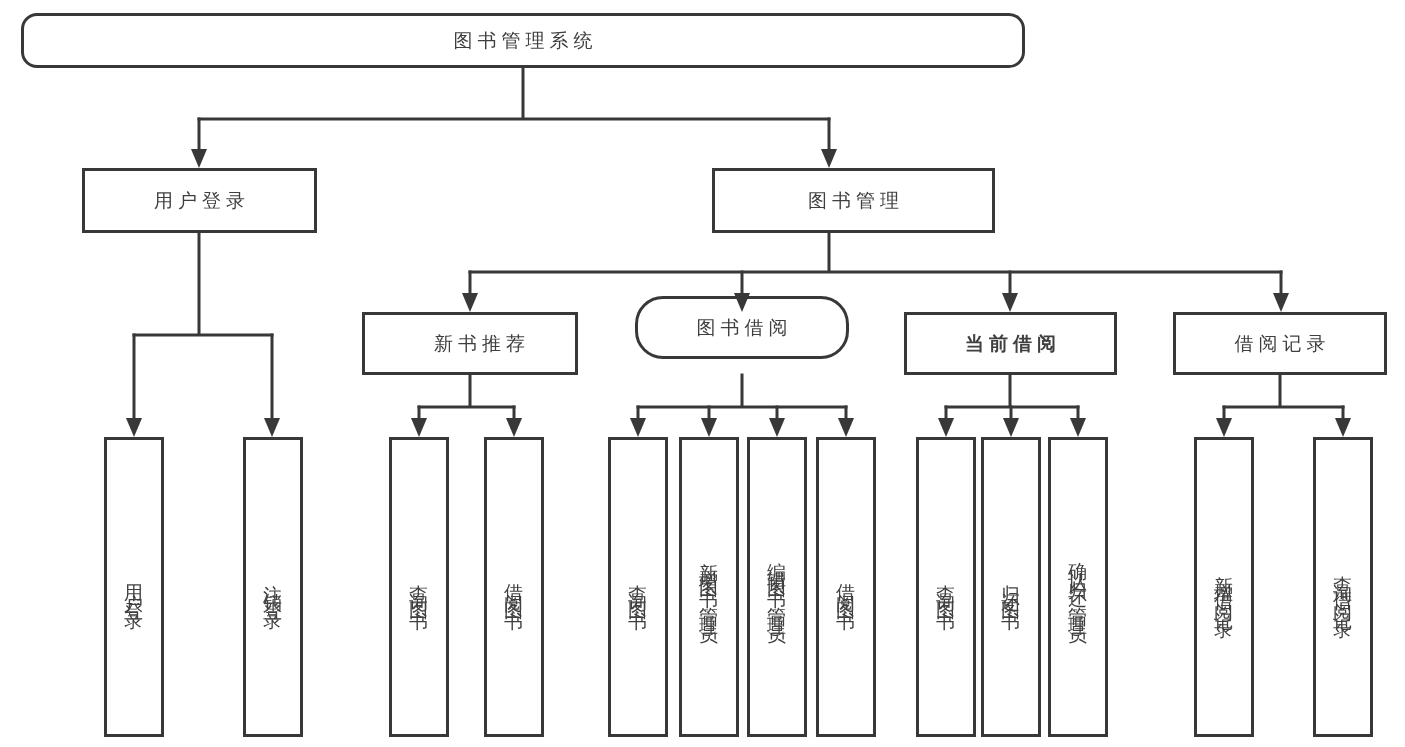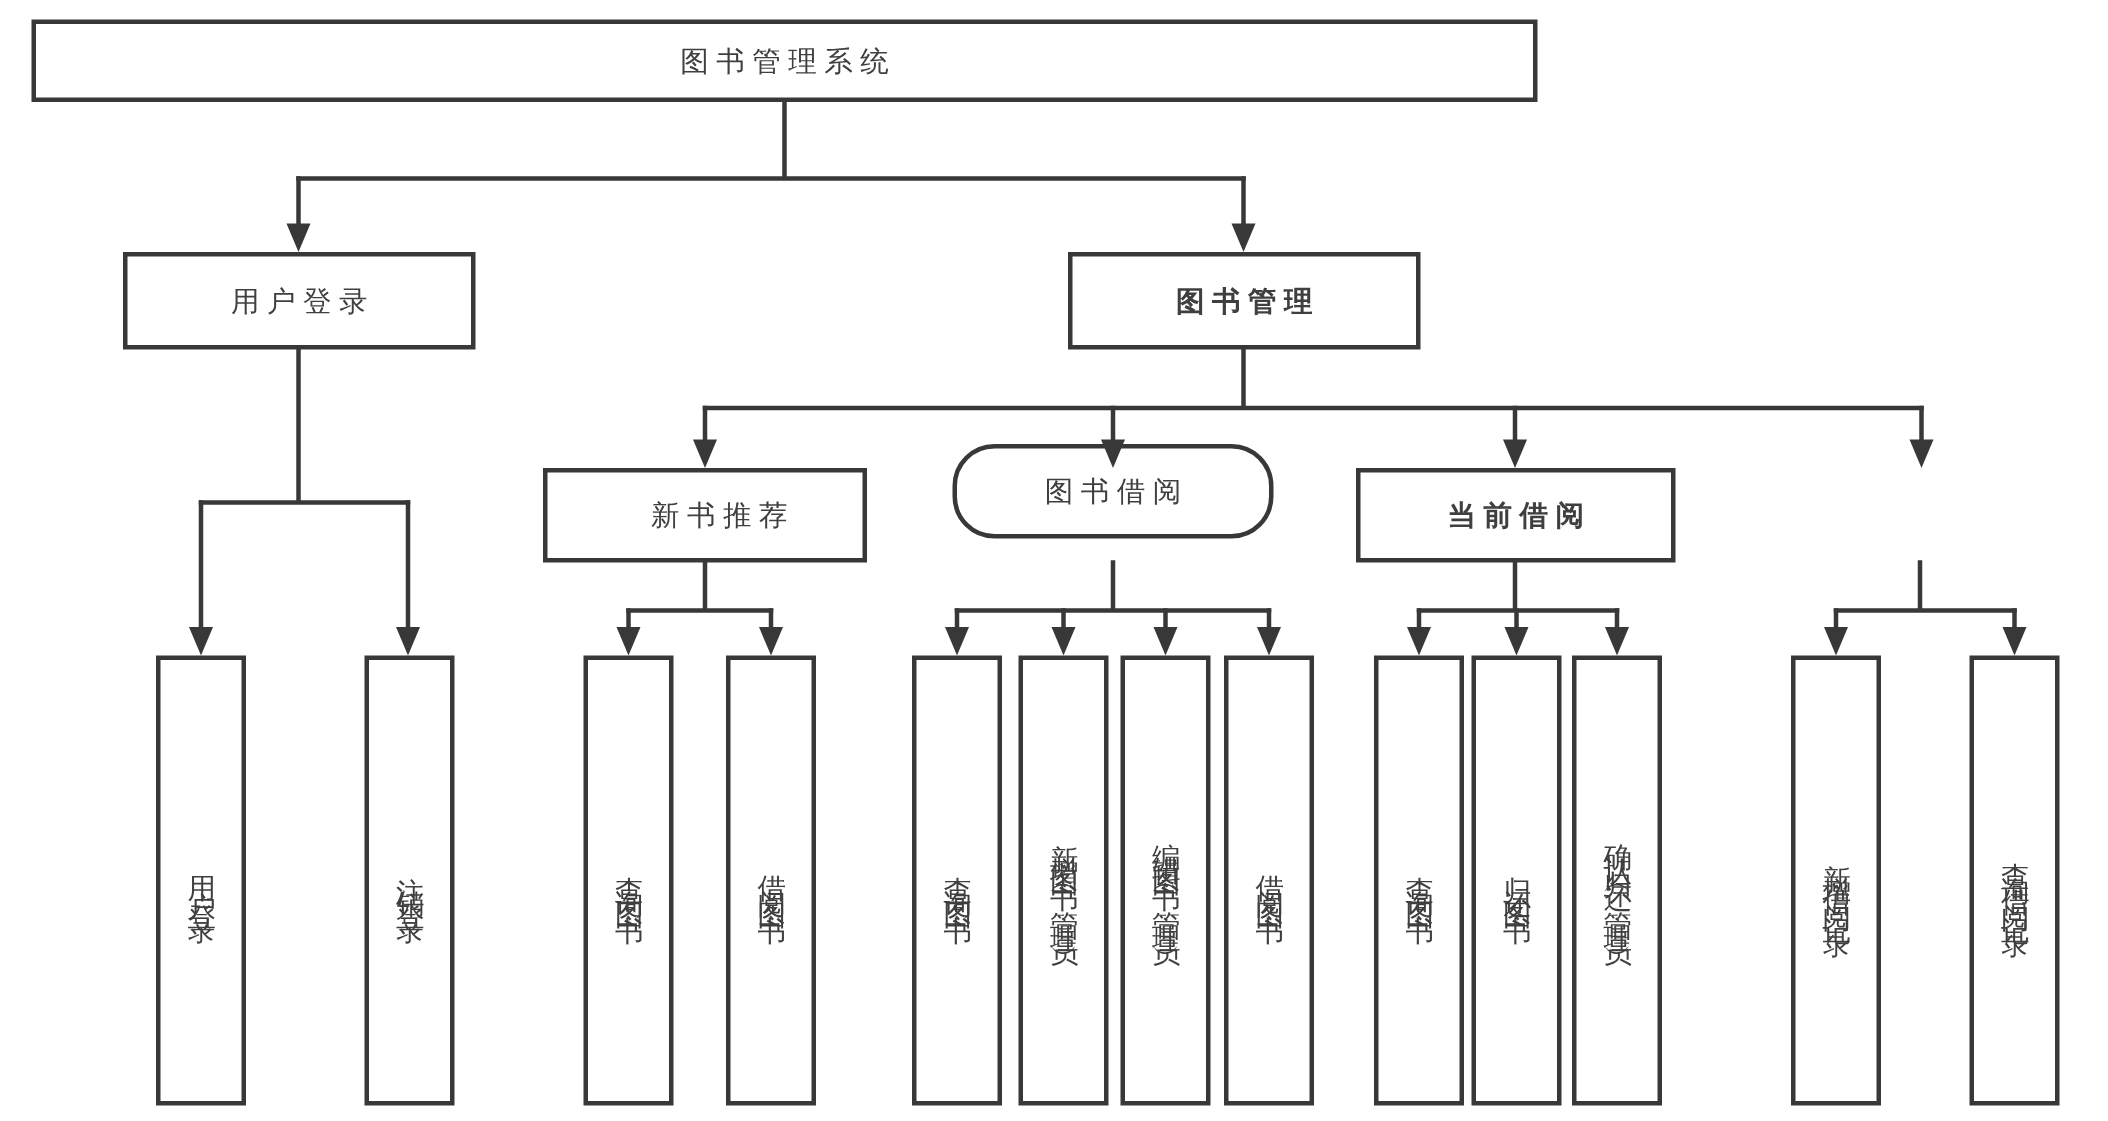--- a/index.html
+++ b/index.html
@@ -59,28 +59,29 @@
     letter-spacing: 1px;
     white-space: nowrap;
     z-index: 3;
   }
 </style>
 </head>
 <body>
 
 <div id="canvas">
 
-  <div class="node h-node" style="left:21px; top:13px; width:1004px; height:55px;">图书管理系统</div>
+  <div class="node h-node" style="left:21px; top:13px; width:1004px; height:55px;border-radius:16px;">图书管理系统</div>
 
   <div class="node h-node" style="left:82px; top:168px; width:235px; height:65px;">用户登录</div>
-  <div class="node h-node" style="left:712px; top:168px; width:235px; height:65px;font-weight:bold;">图书管理</div>
+  <div class="node h-node" style="left:712px; top:168px; width:283px; height:65px;">图书管理</div>
 
   <div class="node h-node" style="left:362px; top:312px; width:216px; height:63px;padding-left:24px;">新书推荐</div>
   <div class="node h-node" style="left:635px; top:296px; width:214px; height:63px;border-radius:28px;">图书借阅</div>
   <div class="node h-node" style="left:904px; top:312px; width:213px; height:63px;font-weight:bold;">当前借阅</div>
+  <div class="node h-node" style="left:1173px; top:312px; width:214px; height:63px;">借阅记录</div>
 
   <div class="node v-node" style="left:104px; top:437px; width:60px; height:300px;">用户登录</div>
   <div class="node v-node" style="left:243px; top:437px; width:60px; height:300px;">注销登录</div>
 
   <div class="node v-node" style="left:389px; top:437px; width:60px; height:300px;">查询图书</div>
   <div class="node v-node" style="left:484px; top:437px; width:60px; height:300px;">借阅图书</div>
 
   <div class="node v-node" style="left:608px; top:437px; width:60px; height:300px;">查询图书</div>
   <div class="node v-node" style="left:679px; top:437px; width:60px; height:300px;">新增图书（管理员）</div>
   <div class="node v-node" style="left:747px; top:437px; width:60px; height:300px;">编辑图书（管理员）</div>

